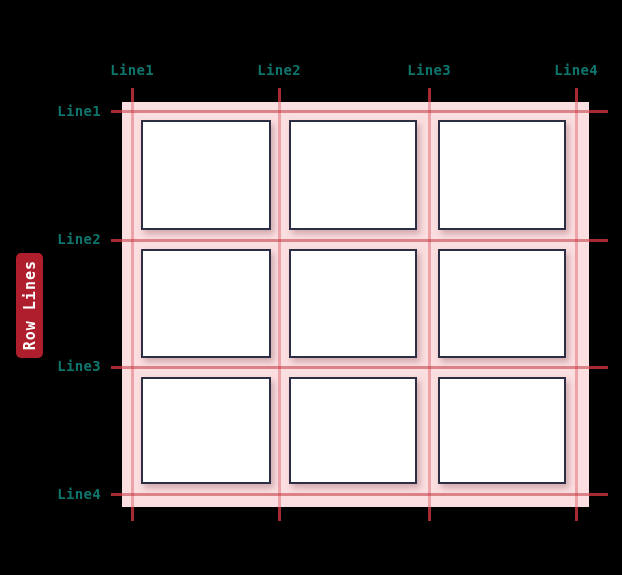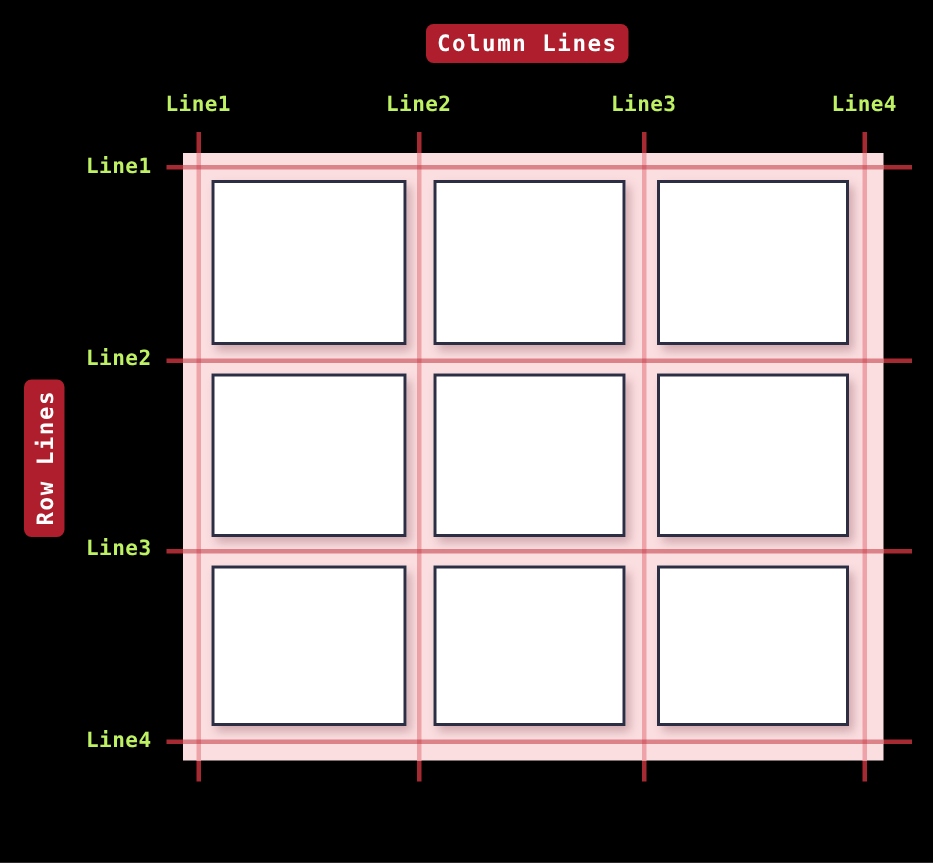--- a/index.html
+++ b/index.html
@@ -33,21 +33,21 @@
   #row-badge    { left: 16px;  top: 253px; width: 27px; height: 105px; }
   #row-badge span {
     writing-mode: vertical-rl;
     transform: rotate(180deg); 
     letter-spacing: 1px;
   }
 
   
   .axis-label {
     position: absolute;
-    color: #bef264;
+    color: #0f766e;
     font-size: 14px;
     font-weight: bold;
     letter-spacing: 0.3px;
     white-space: nowrap;
   }
   .col-label { top: 62px; transform: translateX(-52%); }
   .row-label { left: 30px; width: 71px; text-align: right; transform: translateY(-50%); }
 
   
   .vline-base, .hline-base {
@@ -96,23 +96,20 @@
   .cr3 { top: 377px; height: 107px; }
   .cc1 { left: 141px; width: 130px; }
   .cc2 { left: 289px; width: 128px; }
   .cc3 { left: 438px; width: 128px; }
 </style>
 </head>
 <body>
 
 <div id="canvas">
 
-  <div class="badge" id="column-badge">
-    <span>Column Lines</span>
-  </div>
   <div class="badge" id="row-badge">
     <span>Row Lines</span>
   </div>
 
   <div class="axis-label col-label" style="left:133px">Line1</div>
   <div class="axis-label col-label" style="left:280px">Line2</div>
   <div class="axis-label col-label" style="left:430px">Line3</div>
   <div class="axis-label col-label" style="left:577px">Line4</div>
 
   <div class="axis-label row-label" style="top:111px">Line1</div>

